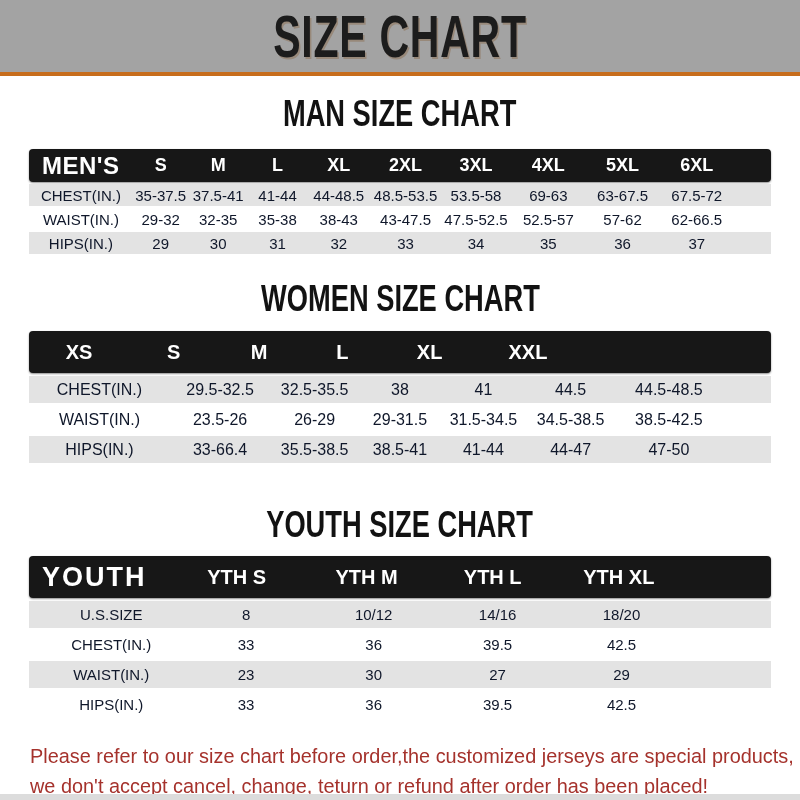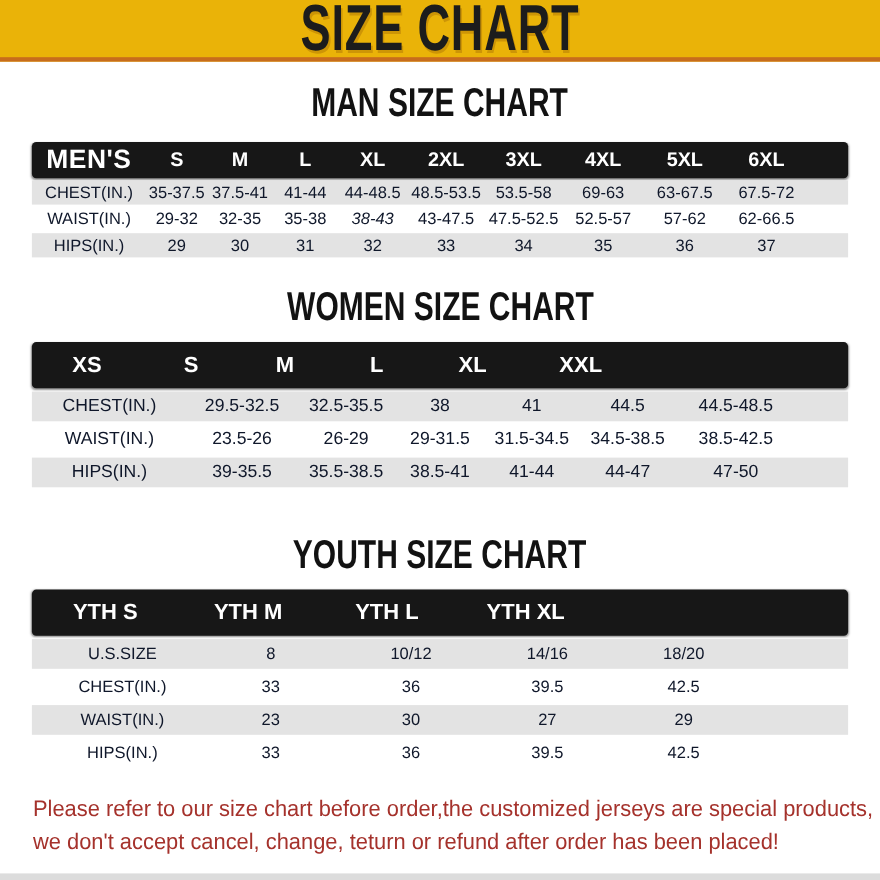--- a/index.html
+++ b/index.html
@@ -7,22 +7,22 @@
   body {
     font-family: "Liberation Sans", sans-serif;
     background: #ffffff;
     position: relative;
     overflow: hidden;
   }
 
   
   .banner {
     width: 100%;
-    height: 56px;
-    background: #eab308;
+    height: 76px;
+    background: #a3a3a3;
     border-bottom: 4px solid #c76d1c;
     display: flex;
     align-items: center;
     justify-content: center;
   }
   .banner-title {
     display: inline-block;
     font-size: 57px;
     font-weight: 800;
     color: #1c1c1c;
@@ -153,21 +153,21 @@
           <span class="rcell" style="width: 9.5%;">53.5-58</span>
           <span class="rcell" style="width: 10%;">69-63</span>
           <span class="rcell" style="width: 10%;">63-67.5</span>
           <span class="rcell" style="width: 10%;">67.5-72</span>
         </div>
         <div class="trow">
           <span class="rlabel" style="width: 14%;">WAIST(IN.)</span>
           <span class="rcell" style="width: 7.5%;">29-32</span>
           <span class="rcell" style="width: 8%;">32-35</span>
           <span class="rcell" style="width: 8%;">35-38</span>
-          <span class="rcell" style="width: 8.5%; font-style: italic;">38-43</span>
+          <span class="rcell" style="width: 8.5%;">38-43</span>
           <span class="rcell" style="width: 9.5%;">43-47.5</span>
           <span class="rcell" style="width: 9.5%;">47.5-52.5</span>
           <span class="rcell" style="width: 10%;">52.5-57</span>
           <span class="rcell" style="width: 10%;">57-62</span>
           <span class="rcell" style="width: 10%;">62-66.5</span>
         </div>
         <div class="trow shade">
           <span class="rlabel" style="width: 14%;">HIPS(IN.)</span>
           <span class="rcell" style="width: 7.5%;">29</span>
           <span class="rcell" style="width: 8%;">30</span>
@@ -210,37 +210,38 @@
           <span class="rlabel" style="width: 19%;">WAIST(IN.)</span>
           <span class="rcell" style="width: 13.5%;">23.5-26</span>
           <span class="rcell" style="width: 12%;">26-29</span>
           <span class="rcell" style="width: 11%;">29-31.5</span>
           <span class="rcell" style="width: 11.5%;">31.5-34.5</span>
           <span class="rcell" style="width: 12%;">34.5-38.5</span>
           <span class="rcell" style="width: 14.5%;">38.5-42.5</span>
         </div>
         <div class="trow shade">
           <span class="rlabel" style="width: 19%;">HIPS(IN.)</span>
-          <span class="rcell" style="width: 13.5%;">39-35.5</span>
+          <span class="rcell" style="width: 13.5%;">33-66.4</span>
           <span class="rcell" style="width: 12%;">35.5-38.5</span>
           <span class="rcell" style="width: 11%;">38.5-41</span>
           <span class="rcell" style="width: 11.5%;">41-44</span>
           <span class="rcell" style="width: 12%;">44-47</span>
           <span class="rcell" style="width: 14.5%;">47-50</span>
         </div>
       </div>
   </div>
 </div>
 
 <div class="section sec-youth">
   <div class="section-title">
     <span>YOUTH SIZE CHART</span>
   </div>
   <div class="size-table">
     <div class="thead">
+        <span class="hlabel" style="width: 19%;">YOUTH</span>
         <span class="hcell" style="width: 18%;">YTH S</span>
         <span class="hcell" style="width: 17%;">YTH M</span>
         <span class="hcell" style="width: 17%;">YTH L</span>
         <span class="hcell" style="width: 17%;">YTH XL</span>
       </div>
     <div class="tbody">
         <div class="trow shade">
           <span class="rlabel" style="width: 19%;">U.S.SIZE</span>
           <span class="rcell" style="width: 18%;">8</span>
           <span class="rcell" style="width: 17%;">10/12</span>

